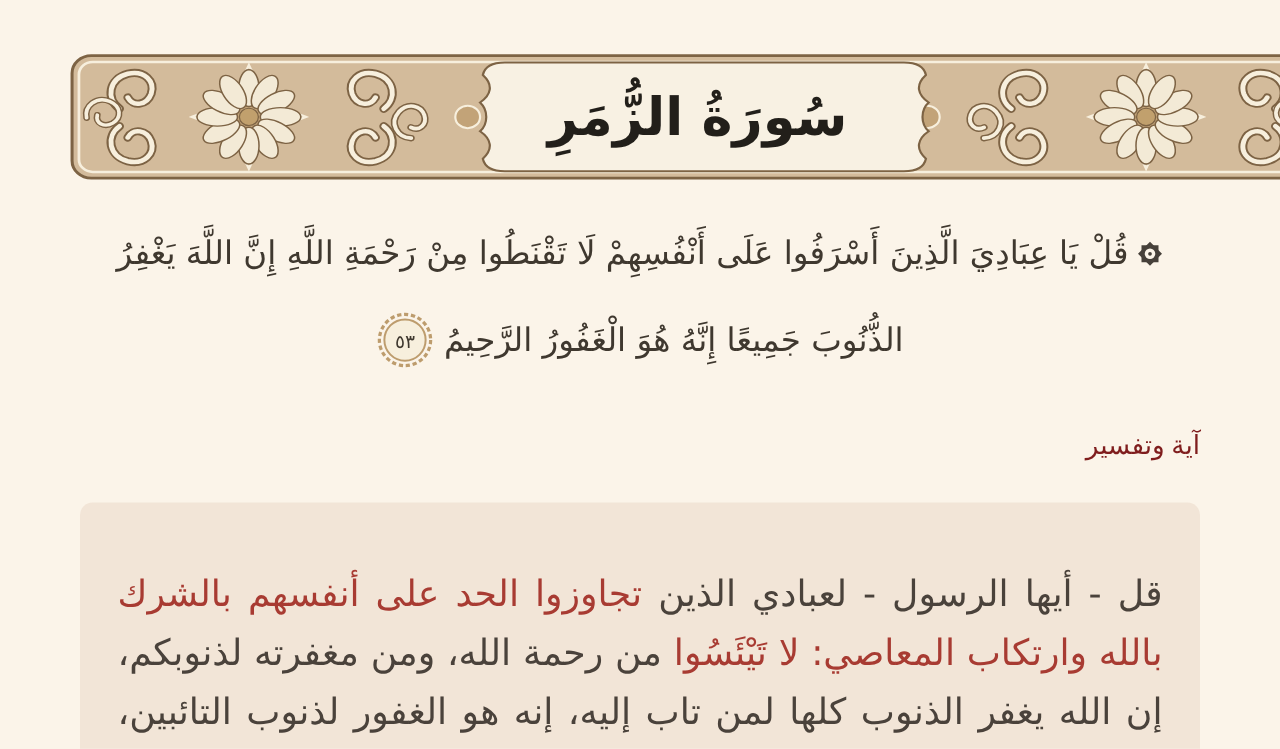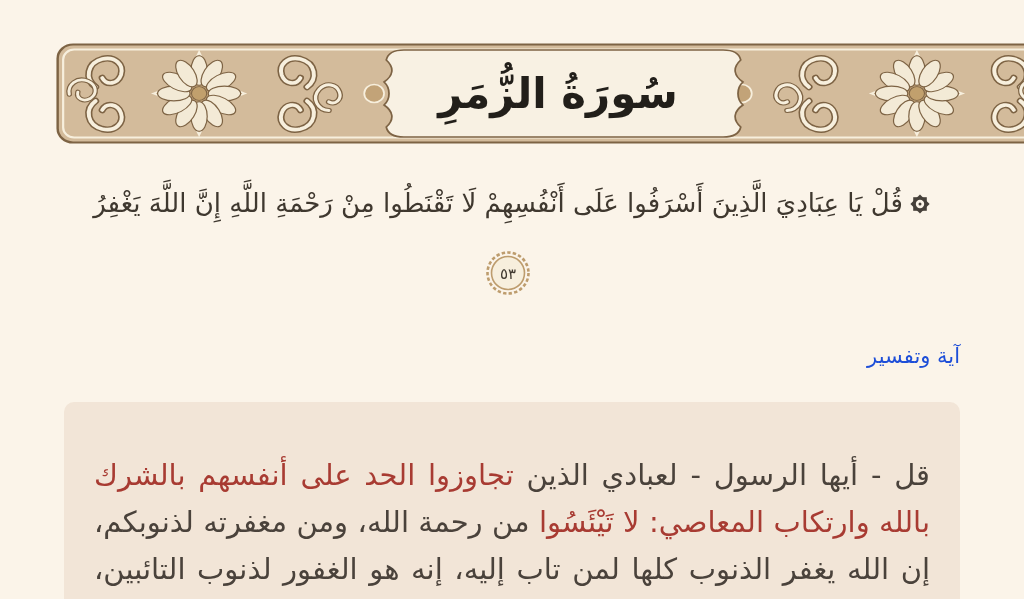--- a/index.html
+++ b/index.html
@@ -38,22 +38,23 @@
     font-size:26px;
     line-height:70px;
   }
   .verse .vline{white-space:nowrap;}
   .marker-svg{vertical-align:-3px;margin-left:6px;}
   .medallion-svg{vertical-align:-14px;margin-right:8px;}
   
   .section-label{
     position:absolute;
     right:64px;top:344px;
-    color:#1d4ed8;
+    color:#7f1d1d;
     font-size:21px;
+    font-family:Liberation Serif, serif;
   }
   
   .tafsir-box{
     position:absolute;
     left:64px;top:402px;
     width:896px;
     box-sizing:border-box;
     background:#f2e5d7;
     border-radius:10px;
     padding:21px 30px;
@@ -138,21 +139,21 @@
   <div class="verse">
     <div class="vline">
       <svg class="marker-svg" width="22" height="22" viewBox="0 0 22 22" aria-hidden="true">
         <rect x="4.2" y="4.2" width="13.6" height="13.6" fill="#46403a"></rect>
         <rect x="4.2" y="4.2" width="13.6" height="13.6" fill="#46403a" transform="rotate(45 11 11)"></rect>
         <circle cx="11" cy="11" r="4.2" fill="#fbf4e9"></circle>
         <circle cx="11" cy="11" r="1.5" fill="#46403a"></circle>
       </svg><span>قُلْ يَا عِبَادِيَ الَّذِينَ أَسْرَفُوا عَلَى أَنْفُسِهِمْ لَا تَقْنَطُوا مِنْ رَحْمَةِ اللَّهِ إِنَّ اللَّهَ يَغْفِرُ</span>
     </div>
     <div class="vline">
-      <svg class="medallion-svg" width="46" height="46" viewBox="0 0 46 46" aria-hidden="true">
+      <span>الذُّنُوبَ جَمِيعًا إِنَّهُ هُوَ الْغَفُورُ الرَّحِيمُ</span><svg class="medallion-svg" width="46" height="46" viewBox="0 0 46 46" aria-hidden="true">
         <circle cx="23" cy="23" r="20.5" fill="none" stroke="#bd9c6d" stroke-width="2.6" stroke-dasharray="3.4,2.2"></circle>
         <circle cx="23" cy="23" r="16.5" fill="#f7efdd" stroke="#bd9c6d" stroke-width="1.6"></circle>
         <text x="23" y="29" text-anchor="middle" font-size="15" fill="#3f382f" font-family="DejaVu Sans, sans-serif">٥٣</text>
       </svg>
     </div>
   </div>
 
   <div class="section-label">آية وتفسير</div>
 
   <div class="tafsir-box">

